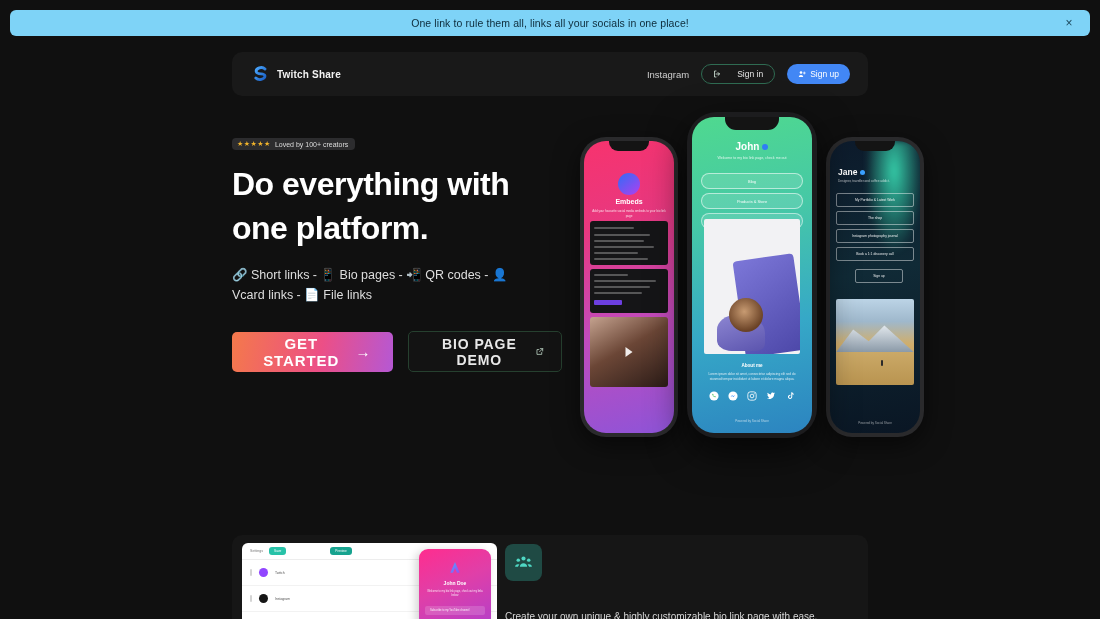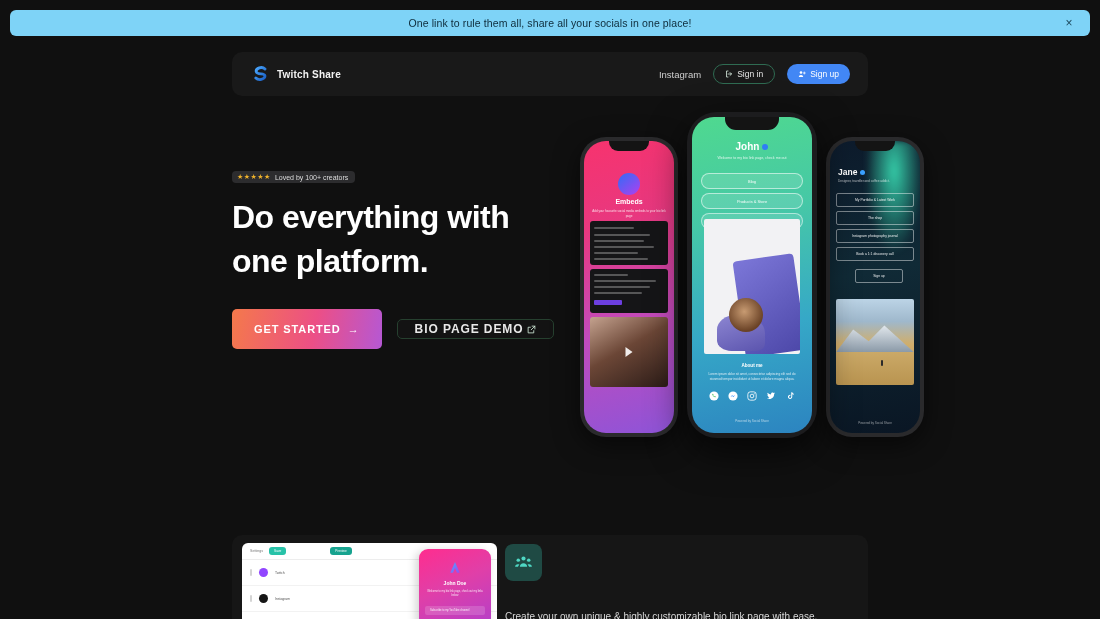--- a/index.html
+++ b/index.html
@@ -38,36 +38,36 @@
     padding: 0 18px;
   }
   .brand { display: flex; align-items: center; gap: 7px; }
   .brand-logo { width: 20px; height: 20px; display: block; }
   .brand-name {
     font-size: 10px; font-weight: bold; color: #f2f2f2; letter-spacing: .2px;
   }
   .nav-right { margin-left: auto; display: flex; align-items: center; gap: 12px; }
   .nav-link { font-size: 9.5px; color: #cfcfcf; cursor: pointer; }
   .btn-signin {
-    display: flex; align-items: center; gap: 4px;
+    display: flex; align-items: center; gap: 16px;
     height: 20px; padding: 0 11px;
     border: 1px solid #2f6b52; border-radius: 10px;
     font-size: 8.5px; color: #e4e4e4; background: transparent; cursor: pointer;
   }
   .btn-signup {
     display: flex; align-items: center; gap: 4px;
     height: 20px; padding: 0 11px;
     border: none; border-radius: 10px;
     background: #4287f5;
     font-size: 8.5px; color: #ffffff; cursor: pointer;
   }
   .mini-ico { width: 8px; height: 8px; display: block; }
 
   
-  .hero-left { position: absolute; left: 232px; top: 165px; width: 330px; }
+  .hero-left { position: absolute; left: 232px; top: 132px; width: 330px; }
   .rating-badge {
     display: inline-flex; align-items: center; gap: 4px;
     background: #2c2c2e; border-radius: 4px;
     padding: 2px 7px 2px 5px;
   }
   .stars { font-size: 7px; color: #f0b32b; letter-spacing: .5px; }
   .rating-text { font-size: 7px; color: #dcdcdc; }
   .hero-title {
     margin-top: 12px;
     font-size: 32px; line-height: 1.38; font-weight: bold; color: #ffffff;
@@ -76,28 +76,28 @@
   .hero-sub {
     margin-top: 16px; width: 305px;
     font-size: 12.5px; line-height: 1.55; color: #dedede;
   }
   .hero-btns { margin-top: 26px; display: flex; align-items: center; gap: 15px; }
   .btn-started {
     height: 40px; padding: 16px 22px;
     display: flex; align-items: center; gap: 7px;
     border: none; border-radius: 5px;
     background: linear-gradient(100deg, #f4794b 0%, #ec4f86 55%, #b558d4 100%);
-    color: #ffffff; font-size: 11px; font-weight: bold; letter-spacing: .9px;
+    color: #ffffff; font-size: 15px; font-weight: bold; letter-spacing: .9px;
     cursor: pointer;
   }
   .btn-demo {
-    height: 20px; padding: 0 17px;
+    height: 41px; padding: 0 17px;
     display: flex; align-items: center; gap: 4px;
     border: 1px solid #26402f; border-radius: 5px; background: #131313;
-    color: #e8e8e8; font-size: 12px; font-weight: bold; letter-spacing: .9px;
+    color: #e8e8e8; font-size: 14px; font-weight: bold; letter-spacing: .9px;
     cursor: pointer;
   }
 
   
   .phones { position: absolute; left: 572px; top: 112px; width: 360px; height: 330px; }
   .phone { position: absolute; border-radius: 26px; background: #2a2a2c; padding: 4px;
            box-shadow: 0 8px 26px rgba(0,0,0,.55); }
   .phone-screen { position: relative; width: 100%; height: 100%; border-radius: 22px; overflow: hidden; }
   .notch {
     position: absolute; left: 50%; top: 0; transform: translateX(-50%);
@@ -241,21 +241,21 @@
                    font-size: 19px; font-weight: bold; color: #ffffff; letter-spacing: -.3px; }
   .feature-desc { position: absolute; left: 273px; top: 76px; width: 350px;
                   font-size: 10px; color: #d6d6d6; }
 </style>
 </head>
 <body>
 
 <div class="page">
 
   <div class="banner">
-    <span class="banner-text">One link to rule them all, share all your socials in one place!</span>
+    <span class="banner-text">One link to rule them all, links all your socials in one place!</span>
     <span class="banner-close">×</span>
   </div>
 
   <div class="navbar">
     <div class="brand">
       <svg class="brand-logo" viewBox="0 0 24 24">
         <defs>
             <linearGradient id="lg" x1="0" y1="0" x2="1" y2="1">
           <stop offset="0" stop-color="#4aa8ff"></stop>
               <stop offset="1" stop-color="#1a5fc4"></stop>
@@ -283,20 +283,21 @@
       </button>
     </div>
   </div>
 
   <div class="hero-left">
     <div class="rating-badge">
       <span class="stars">★★★★★</span>
       <span class="rating-text">Loved by 100+ creators</span>
     </div>
     <h1 class="hero-title">Do everything with one platform.</h1>
+    <p class="hero-sub">🔗 Short links - 📱 Bio pages - 📲 QR codes - 👤 Vcard links - 📄 File links</p>
     <div class="hero-btns">
       <button class="btn-started">
         <span>GET STARTED</span>
         <span>→</span>
       </button>
       <button class="btn-demo">
         <span>BIO PAGE DEMO</span>
         <svg style="width:9px;height:9px" viewBox="0 0 16 16">
           <path d="M9 2h5v5M14 2L7.5 8.5M12 10v4H2V4h4" fill="none" stroke="#cfe8d8" stroke-width="1.5" stroke-linecap="round" stroke-linejoin="round"></path>
         </svg>

